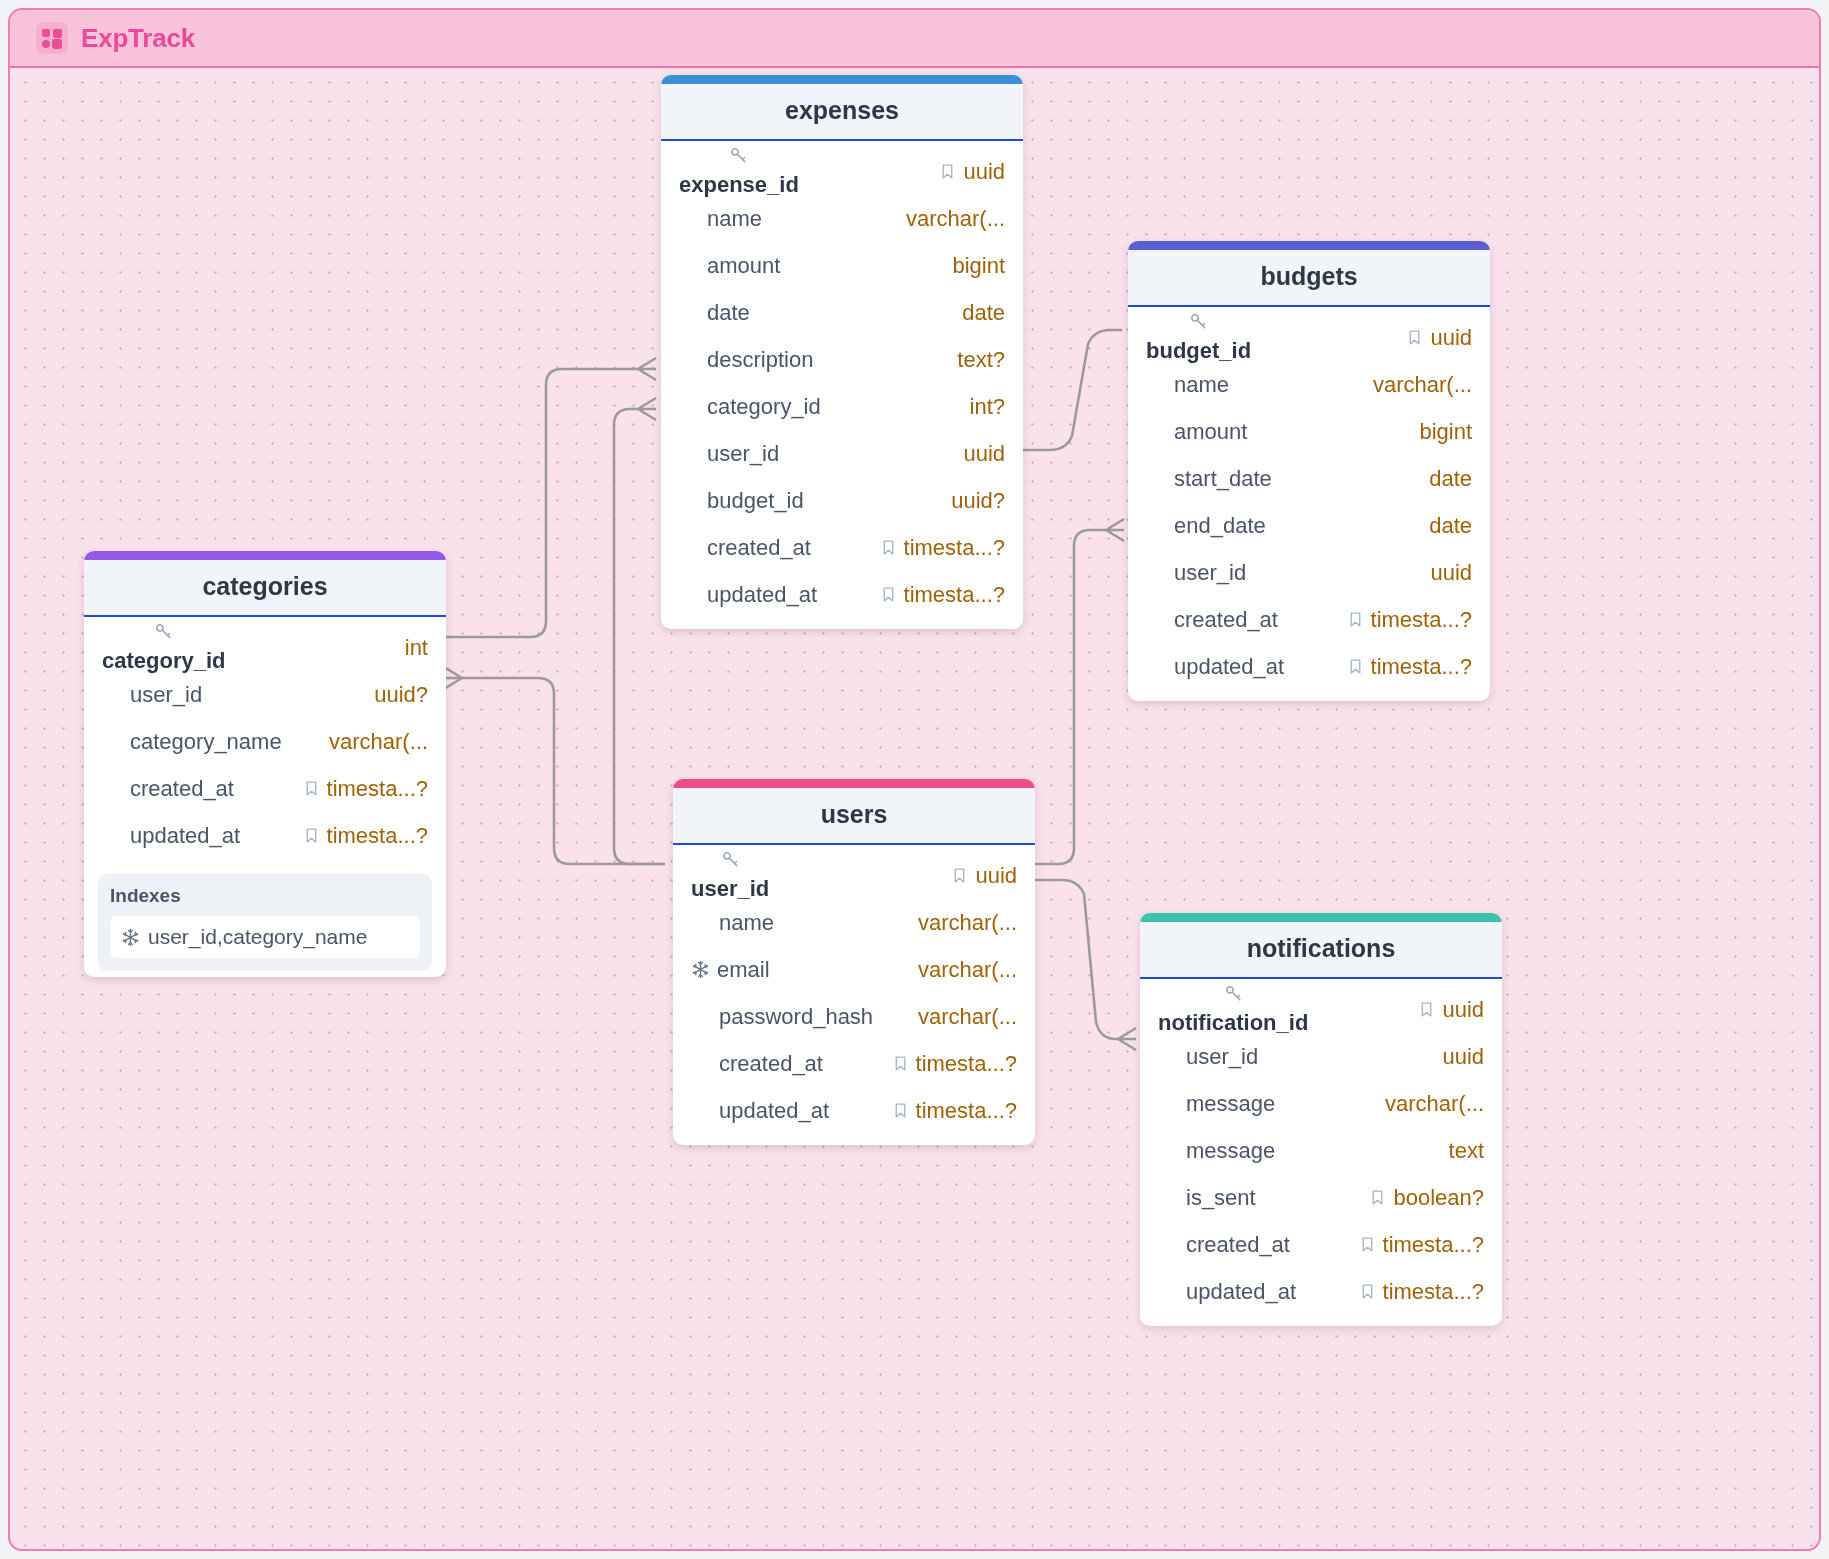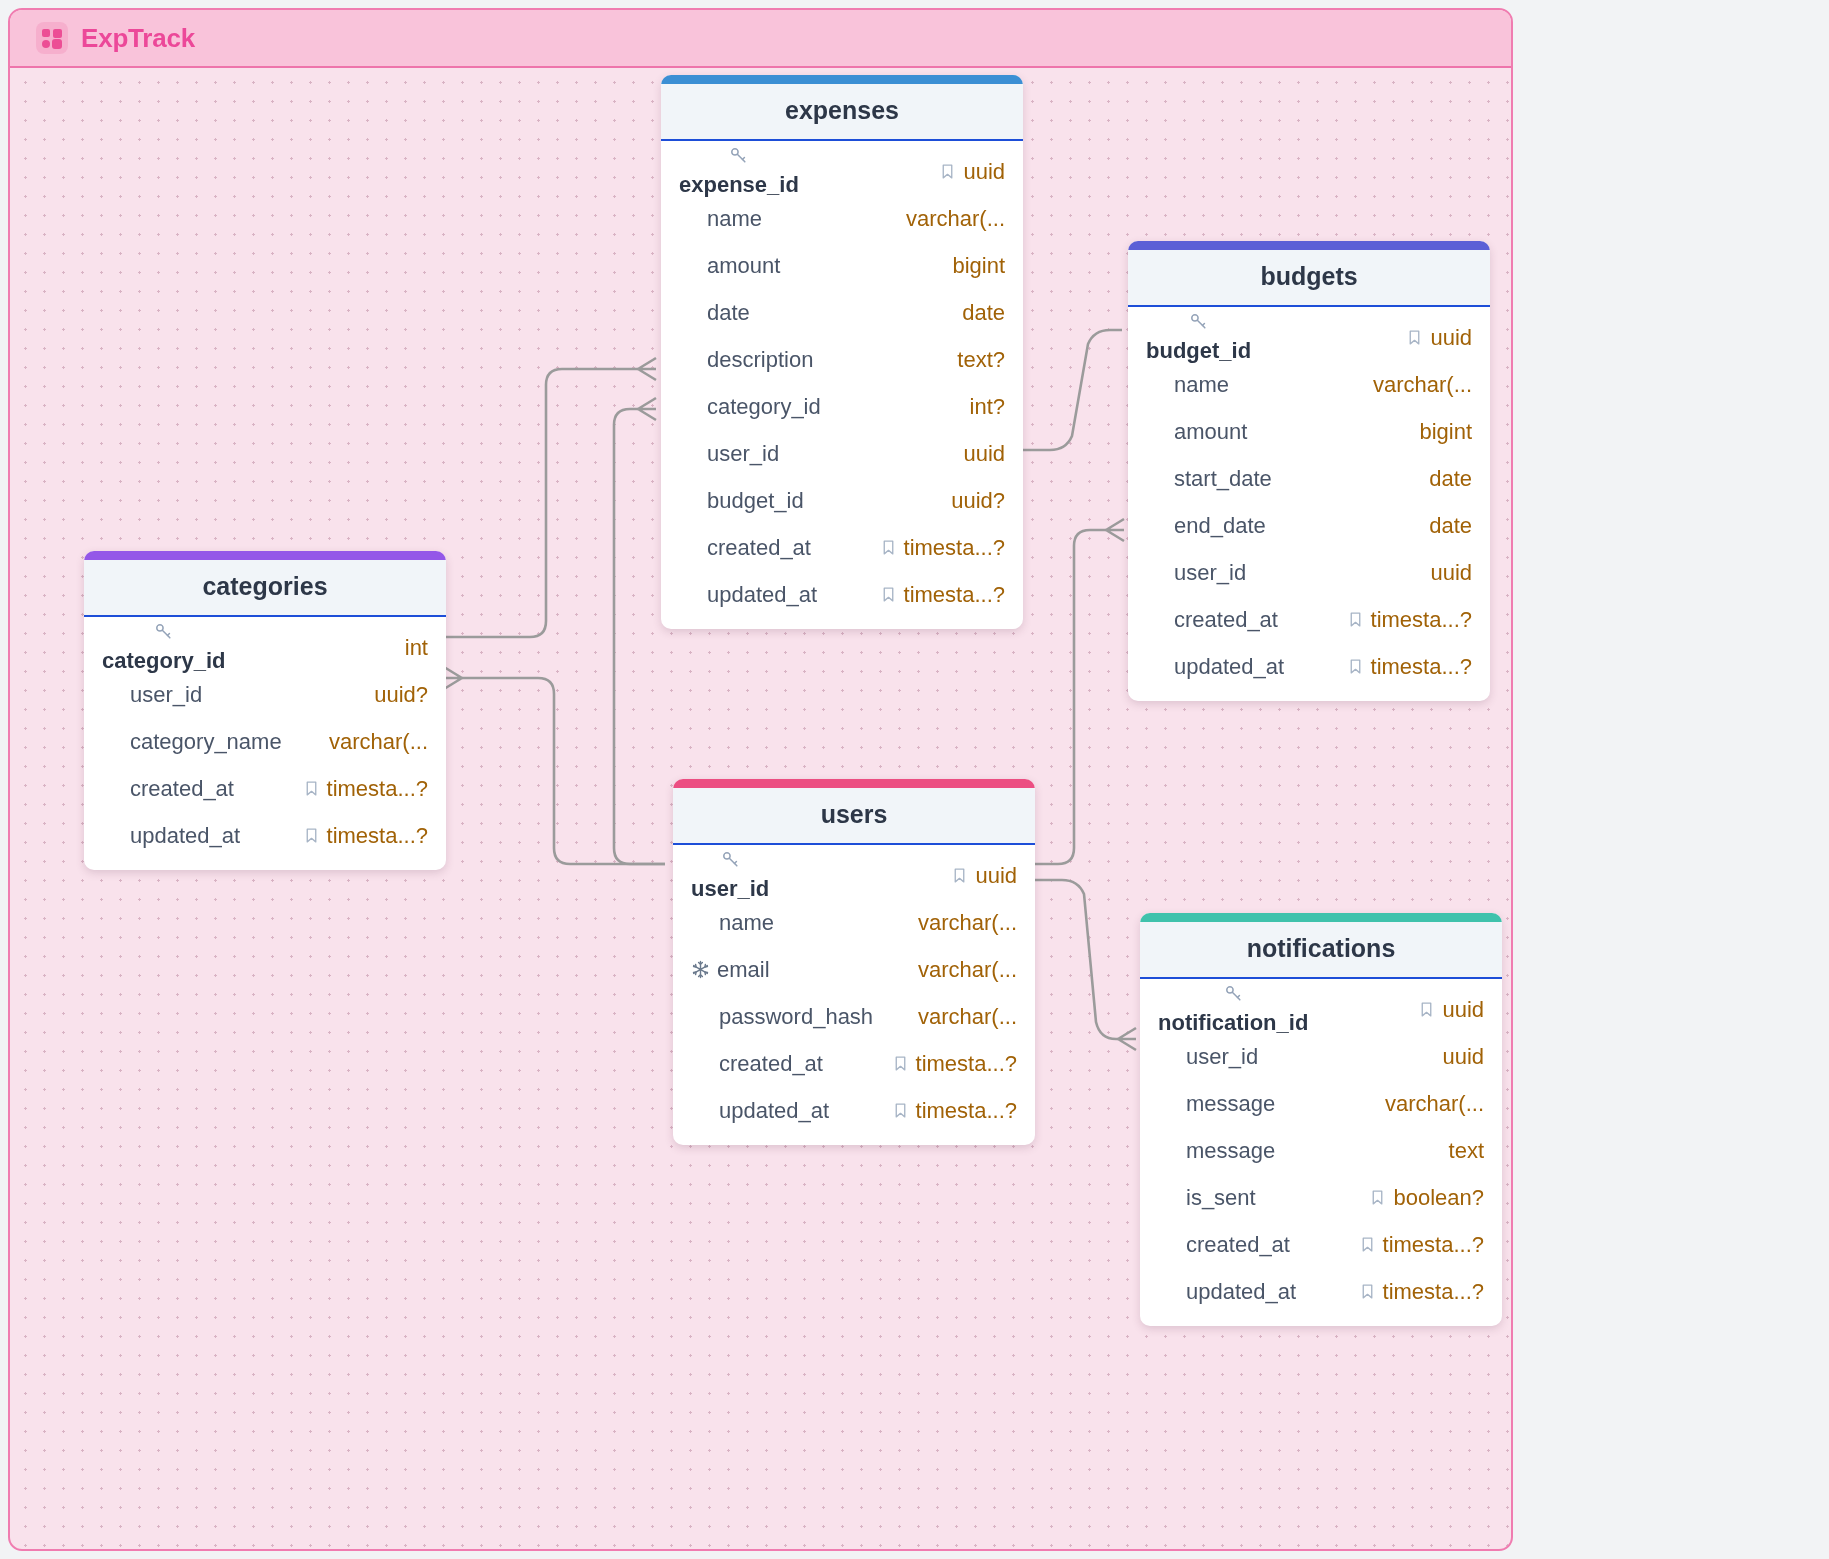--- a/index.html
+++ b/index.html
@@ -9,21 +9,21 @@
     height: 1559px;
     overflow: hidden;
     background: #f2f3f5;
     font-family: "Liberation Sans", sans-serif;
   }
 
   
   #canvas {
     position: absolute;
     left: 8px;  top: 8px;
-    width: 1505px; height: 1543px;
+    width: 1813px; height: 1543px;
     border-radius: 14px;
     border: 2px solid #f07cb0;
     background-color: #f9e2ec;
     background-image: radial-gradient(circle, #d9b3c4 1.3px, transparent 1.4px);
     background-size: 19px 19px;
     background-position: 6px 6px;
     overflow: hidden;
   }
 
   
@@ -444,20 +444,34 @@
             <span class="ftype">
               <span class="ico">
                 <svg width="17" height="17" viewBox="0 0 24 24" fill="none" stroke="#a8b5c6" stroke-width="1.9" stroke-linecap="round" stroke-linejoin="round">
                   <path d="M6 3 h12 v18 l-6 -5 l-6 5 z"></path>
                 </svg>
               </span>
               <span>timesta...?</span>
             </span>
           </div>
         </div>
+        <div class="idx-wrap">
+          <div class="idx-title">Indexes</div>
+          <div class="idx-item">
+            <span class="ico">
+              <svg width="19" height="19" viewBox="0 0 24 24" fill="none" stroke="#6b7a8d" stroke-width="1.8" stroke-linecap="round">
+                <path d="M12 2 v20 M3.4 7 L20.6 17 M20.6 7 L3.4 17"></path>
+                <path d="M12 5.5 L9.6 3.2 M12 5.5 L14.4 3.2 M12 18.5 L9.6 20.8 M12 18.5 L14.4 20.8"></path>
+                <path d="M6.4 8.8 L3.2 8.2 M6.4 8.8 L5.8 5.6 M17.6 15.2 L20.8 15.8 M17.6 15.2 L18.2 18.4"></path>
+                <path d="M17.6 8.8 L20.8 8.2 M17.6 8.8 L18.2 5.6 M6.4 15.2 L3.2 15.8 M6.4 15.2 L5.8 18.4"></path>
+              </svg>
+            </span>
+            <span>user_id,category_name</span>
+          </div>
+        </div>
       </div>
       <div class="tbl" style="left: 663px; top: 769px; width: 362px;">
         <div class="accent" style="background: rgb(236, 78, 130);"></div>
         <div class="thead">users</div>
         <div class="body">
           <div class="fld pk">
             <span class="fname">
               <span class="ico">
                 <svg width="19" height="19" viewBox="0 0 24 24" fill="none" stroke="#94a3b8" stroke-width="1.9" stroke-linecap="round" stroke-linejoin="round">
                   <circle cx="7.5" cy="7.5" r="4"></circle>

